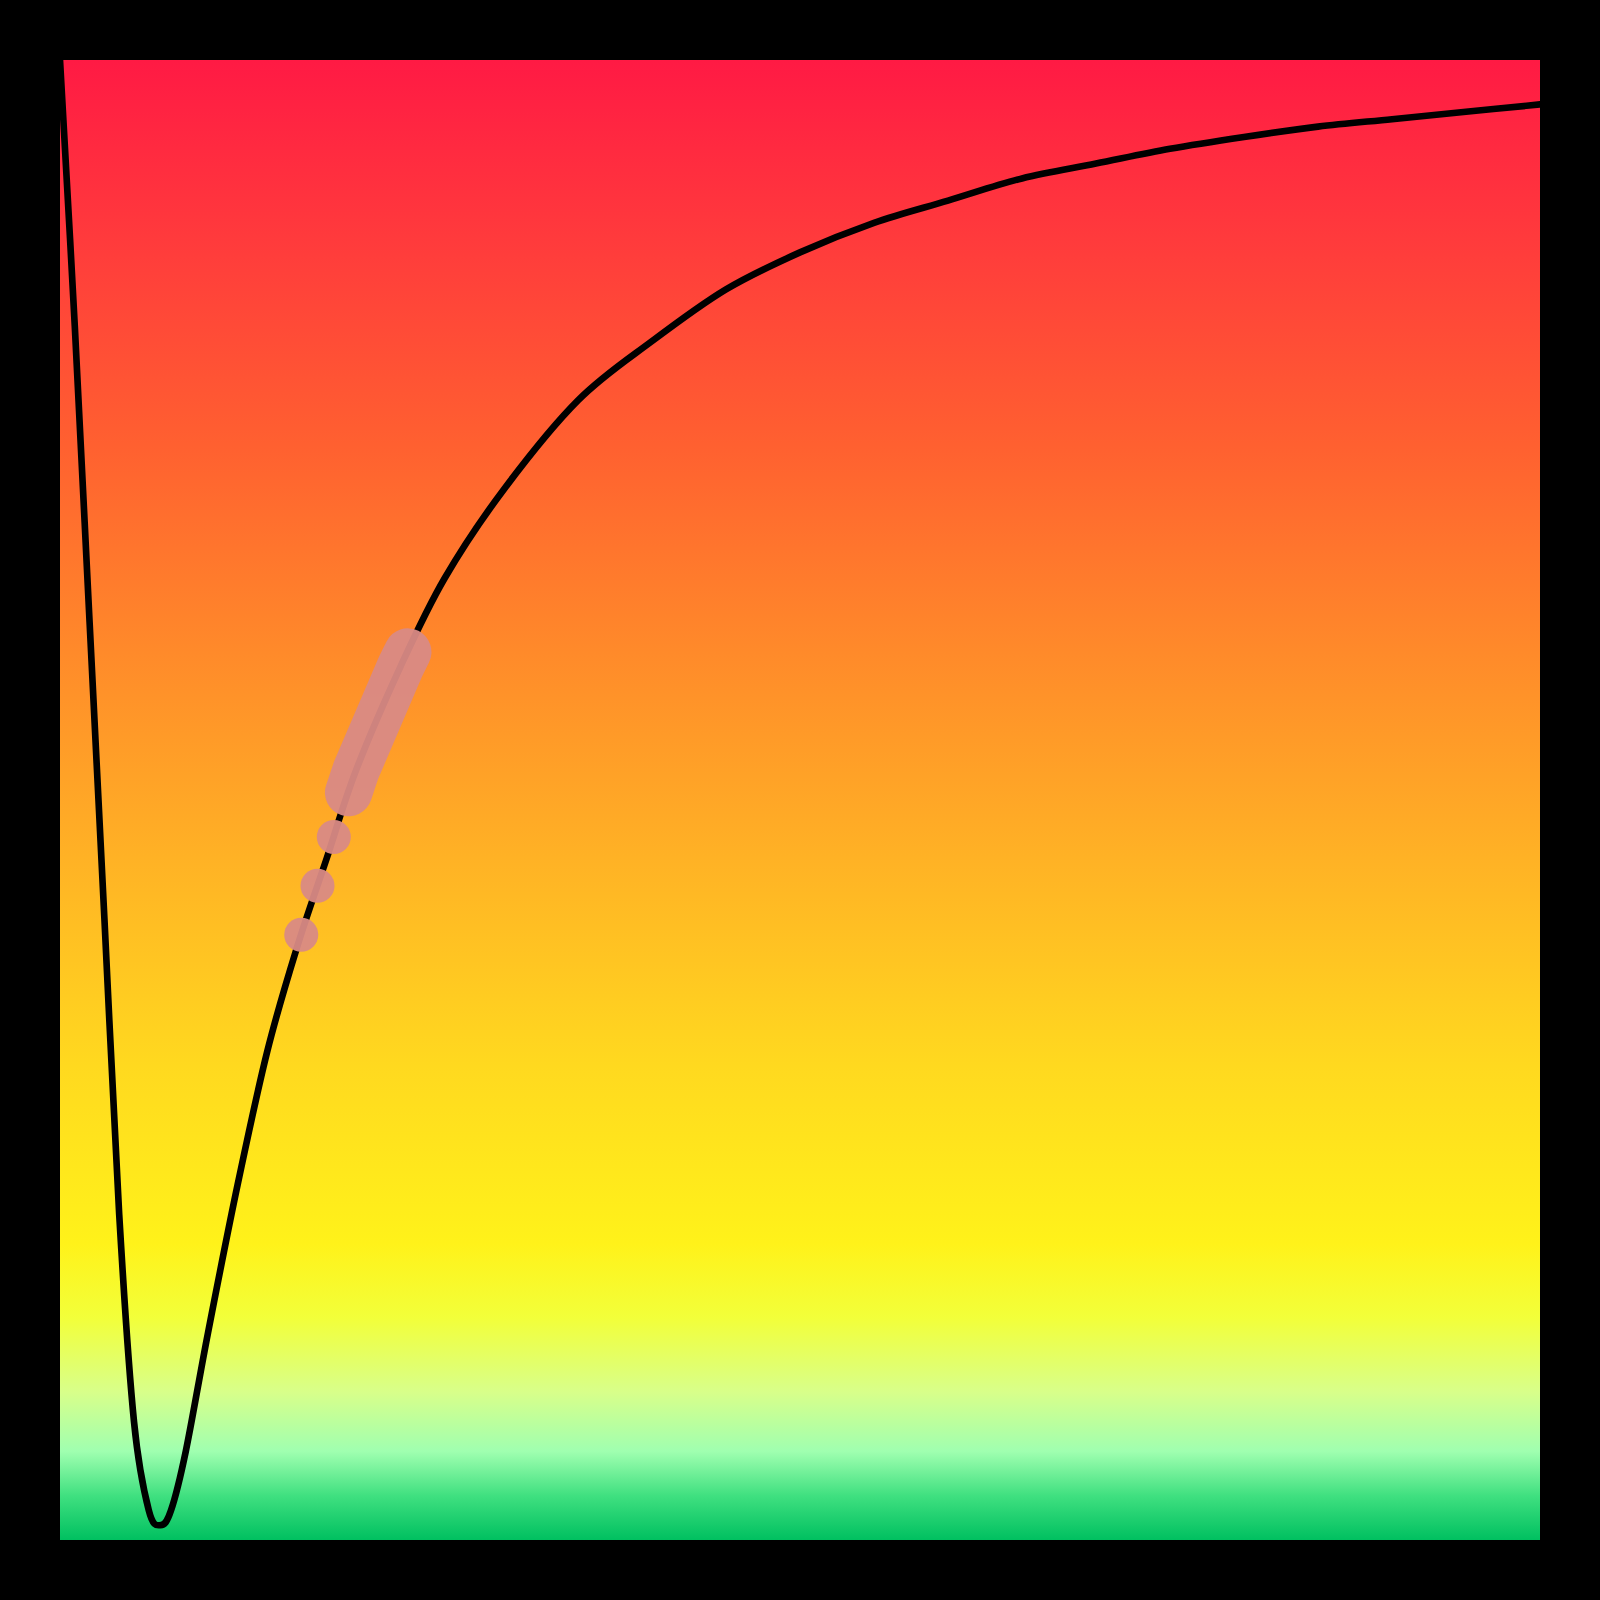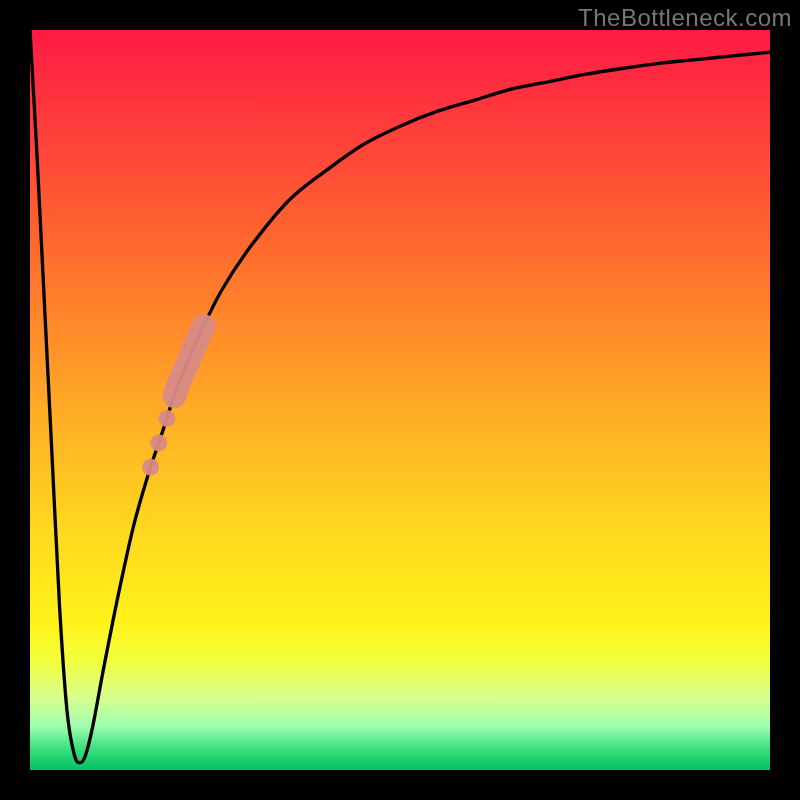--- a/index.html
+++ b/index.html
@@ -58,21 +58,20 @@
   }
   svg.curve {
     position: absolute;
     inset: 0;
   }
 </style>
 </head>
 <body>
 
 <div class="frame">
-  <div class="watermark">TheBottleneck.com</div>
   <div class="plot-area">
     <div class="gradient"></div>
     <svg class="curve" viewBox="0 0 100 100" preserveAspectRatio="none">
       <path id="curve-path" fill="none" stroke="#000" stroke-width="0.45" stroke-linejoin="round" stroke-linecap="round" d="M 0 0 C 0.16666666666666666 3, 0.6666666666666667 11.666666666666668, 1 18 C 1.3333333333333333 24.333333333333332, 1.6666666666666667 31.333333333333332, 2 38 C 2.3333333333333335 44.666666666666664, 2.6666666666666665 51.333333333333336, 3 58 C 3.3333333333333335 64.66666666666667, 3.6666666666666665 72.33333333333333, 4 78 C 4.333333333333333 83.66666666666667, 4.666666666666667 88.66666666666667, 5 92 C 5.333333333333333 95.33333333333333, 5.7 96.83333333333333, 6 98 C 6.3 99.16666666666667, 6.550000000000001 99, 6.800000000000001 99 C 7.050000000000001 99, 7.216666666666667 98.83333333333333, 7.5 98 C 7.783333333333333 97.16666666666667, 8.083333333333334 96, 8.5 94 C 8.916666666666666 92, 9.416666666666666 89, 10 86 C 10.583333333333334 83, 11.333333333333332 79.16666666666667, 12 76 C 12.666666666666668 72.83333333333333, 13.333333333333336 69.66666666666667, 14.000000000000002 67 C 14.666666666666668 64.33333333333333, 15.333333333333334 62.166666666666664, 16 60 C 16.666666666666668 57.833333333333336, 17.333333333333332 56, 18 54 C 18.666666666666668 52, 19.166666666666668 50.166666666666664, 20 48 C 20.833333333333332 45.833333333333336, 22 43.166666666666664, 23 41 C 24 38.833333333333336, 24.833333333333332 37, 26 35 C 27.166666666666668 33, 28.5 31, 30 29 C 31.5 27, 33.333333333333336 24.666666666666668, 35 23 C 36.666666666666664 21.333333333333332, 38.333333333333336 20.25, 40 19 C 41.666666666666664 17.75, 43.333333333333336 16.5, 45 15.5 C 46.666666666666664 14.5, 48.33333333333333 13.75, 50 13 C 51.66666666666667 12.25, 53.33333333333334 11.583333333333334, 55.00000000000001 11 C 56.66666666666667 10.416666666666666, 58.333333333333336 10, 60 9.5 C 61.666666666666664 9, 63.333333333333336 8.416666666666666, 65 8 C 66.66666666666667 7.583333333333333, 68.33333333333333 7.333333333333333, 70 7 C 71.66666666666667 6.666666666666667, 73.33333333333333 6.3, 75 6 C 76.66666666666667 5.7, 78.33333333333333 5.450000000000003, 80 5.200000000000003 C 81.66666666666667 4.950000000000003, 83.33333333333333 4.7, 85 4.5 C 86.66666666666667 4.3, 88.33333333333333 4.166666666666667, 90 4 C 91.66666666666667 3.8333333333333335, 93.33333333333333 3.6666666666666665, 95 3.5 C 96.66666666666667 3.3333333333333335, 99.16666666666667 3.0833333333333335, 100 3"></path>
       <g id="markers">
           <path d="M 19.5 49.5 L 19.666666666666668 49 L 19.833333333333332 48.5 L 20 48 L 20.166666666666668 47.61111111111111 L 20.333333333333332 47.22222222222223 L 20.5 46.833333333333336 L 20.666666666666668 46.44444444444444 L 20.833333333333332 46.05555555555556 L 21 45.666666666666664 L 21.166666666666668 45.27777777777777 L 21.333333333333332 44.888888888888886 L 21.5 44.49999999999999 L 21.666666666666668 44.111111111111114 L 21.833333333333332 43.72222222222223 L 22 43.333333333333336 L 22.166666666666668 42.94444444444444 L 22.333333333333332 42.55555555555556 L 22.5 42.166666666666664 L 22.666666666666668 41.77777777777777 L 22.833333333333332 41.3888888888889 L 23 41 L 23.166666666666668 40.666666666666664 L 23.333333333333332 40.33333333333333 L 23.5 40" fill="none" stroke="#d98a85" stroke-width="3.2" stroke-linecap="round" stroke-linejoin="round" opacity="0.95"></path>
           <circle cx="18.5" cy="52.5" r="1.15" fill="#d98a85" opacity="0.95"></circle>
           <circle cx="17.4" cy="55.800000000000004" r="1.15" fill="#d98a85" opacity="0.95"></circle>
           <circle cx="16.3" cy="59.099999999999994" r="1.15" fill="#d98a85" opacity="0.95"></circle>
         </g>

